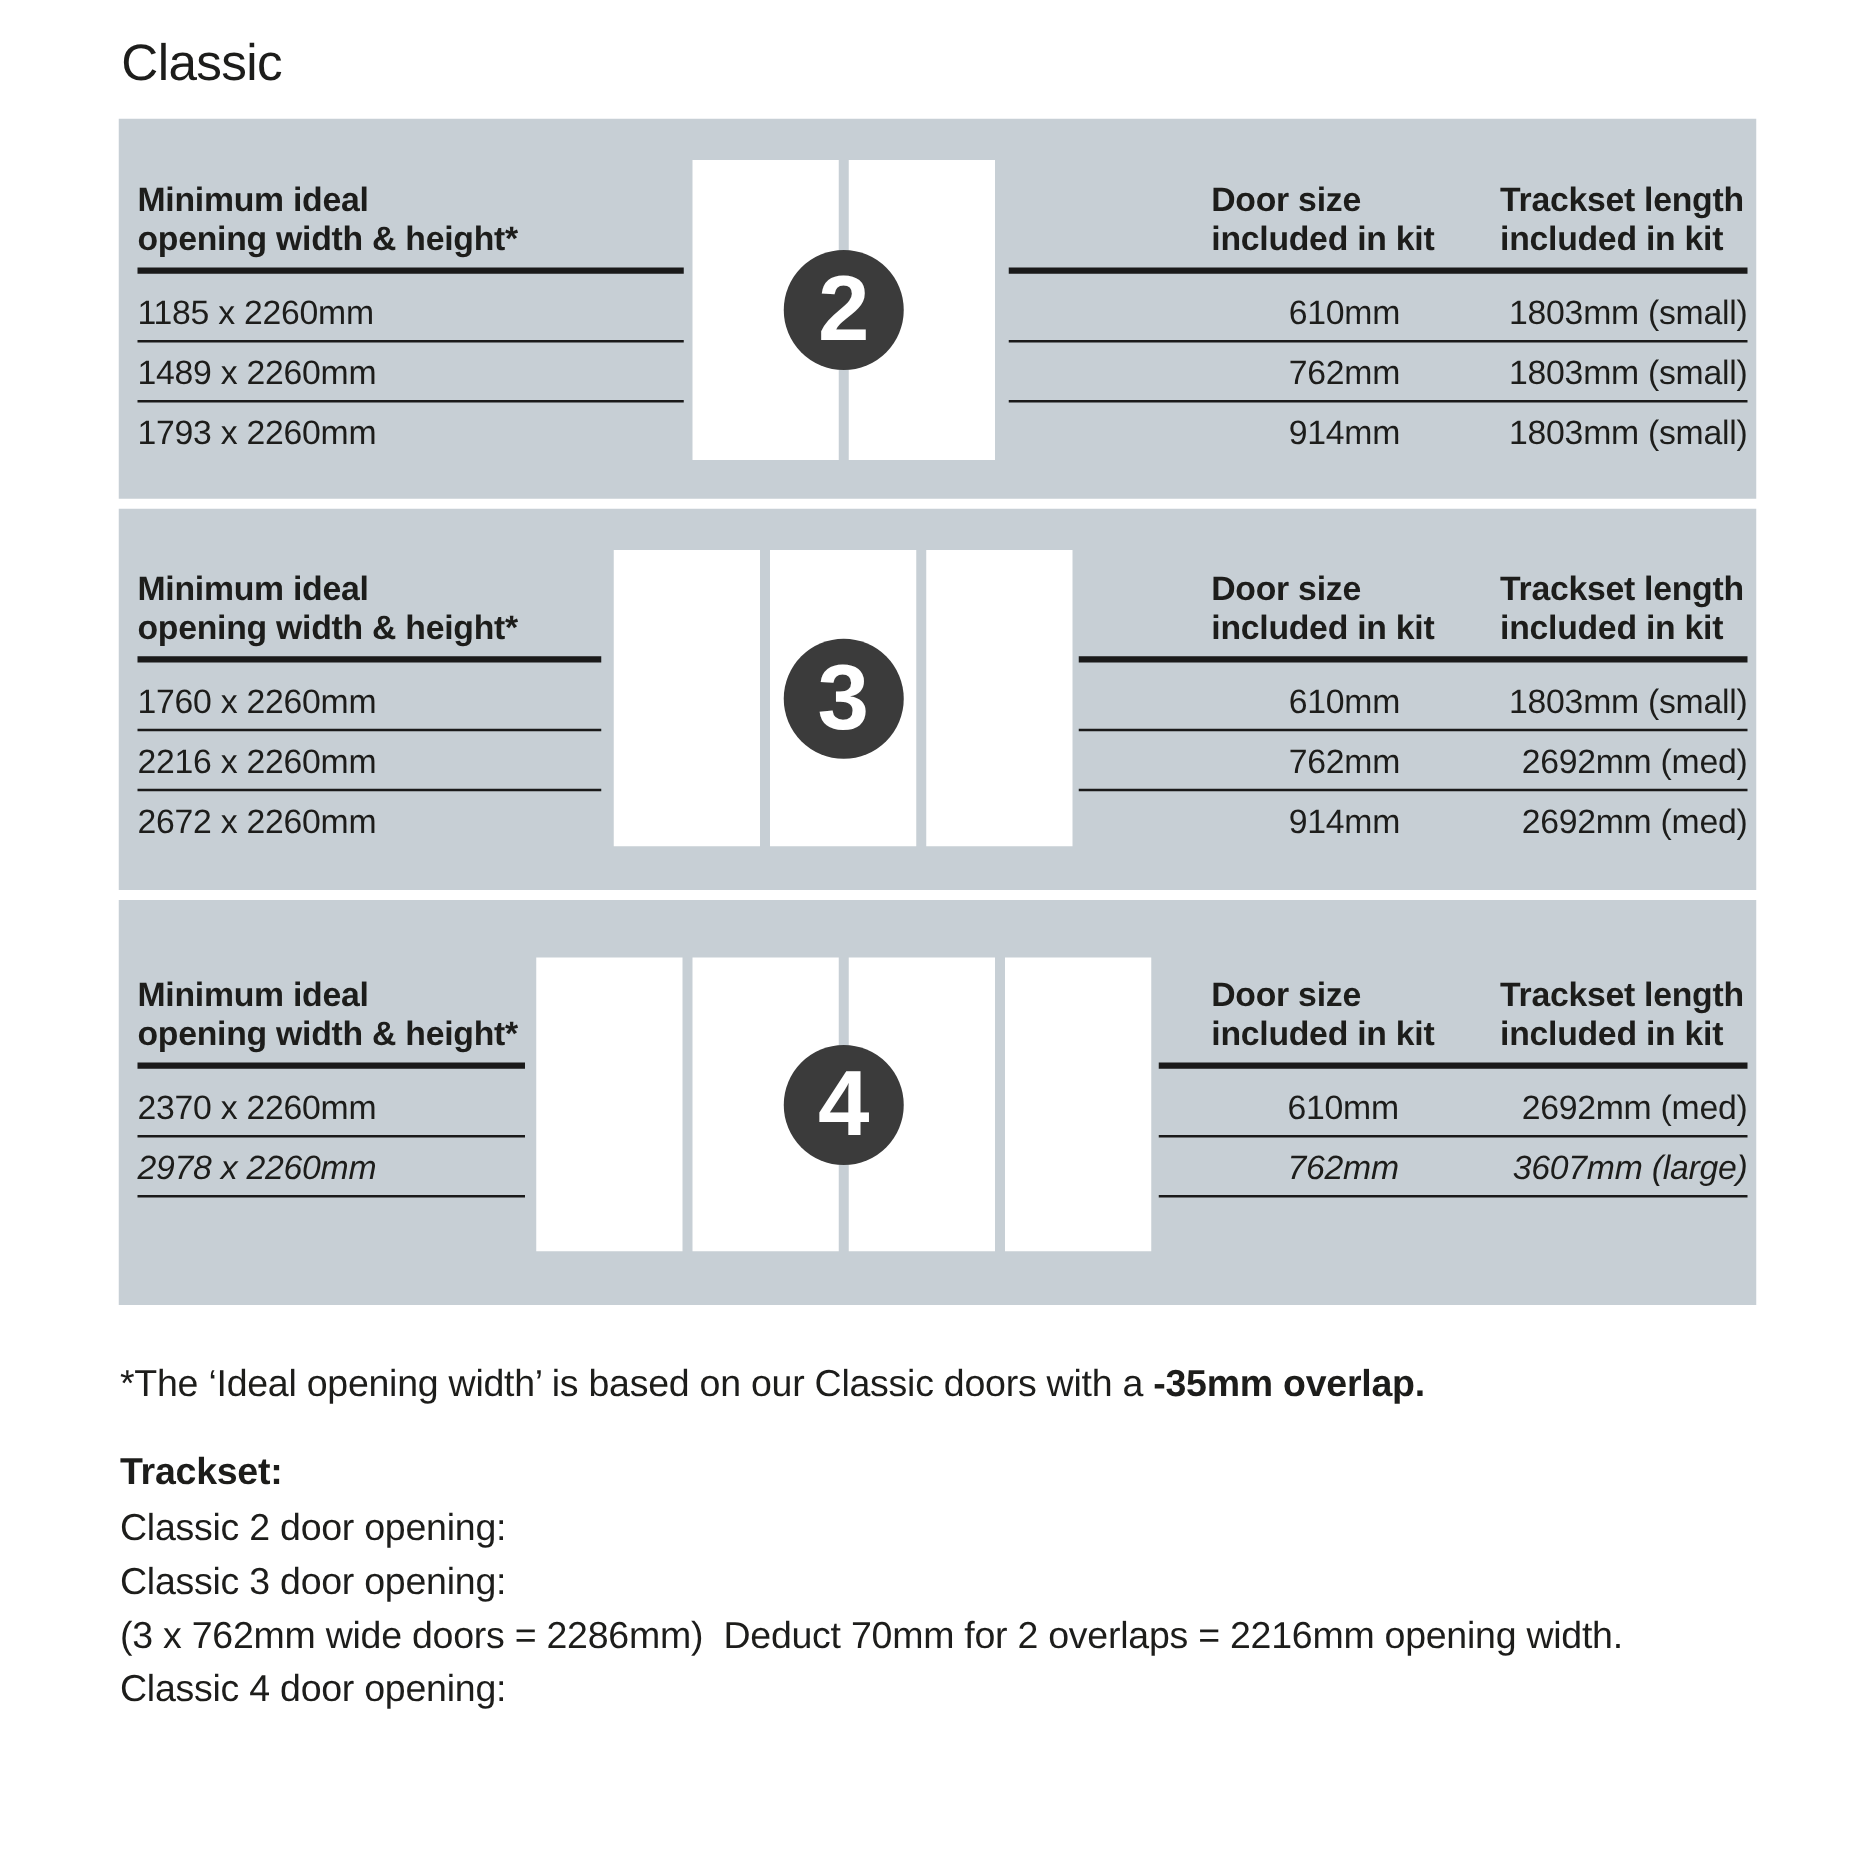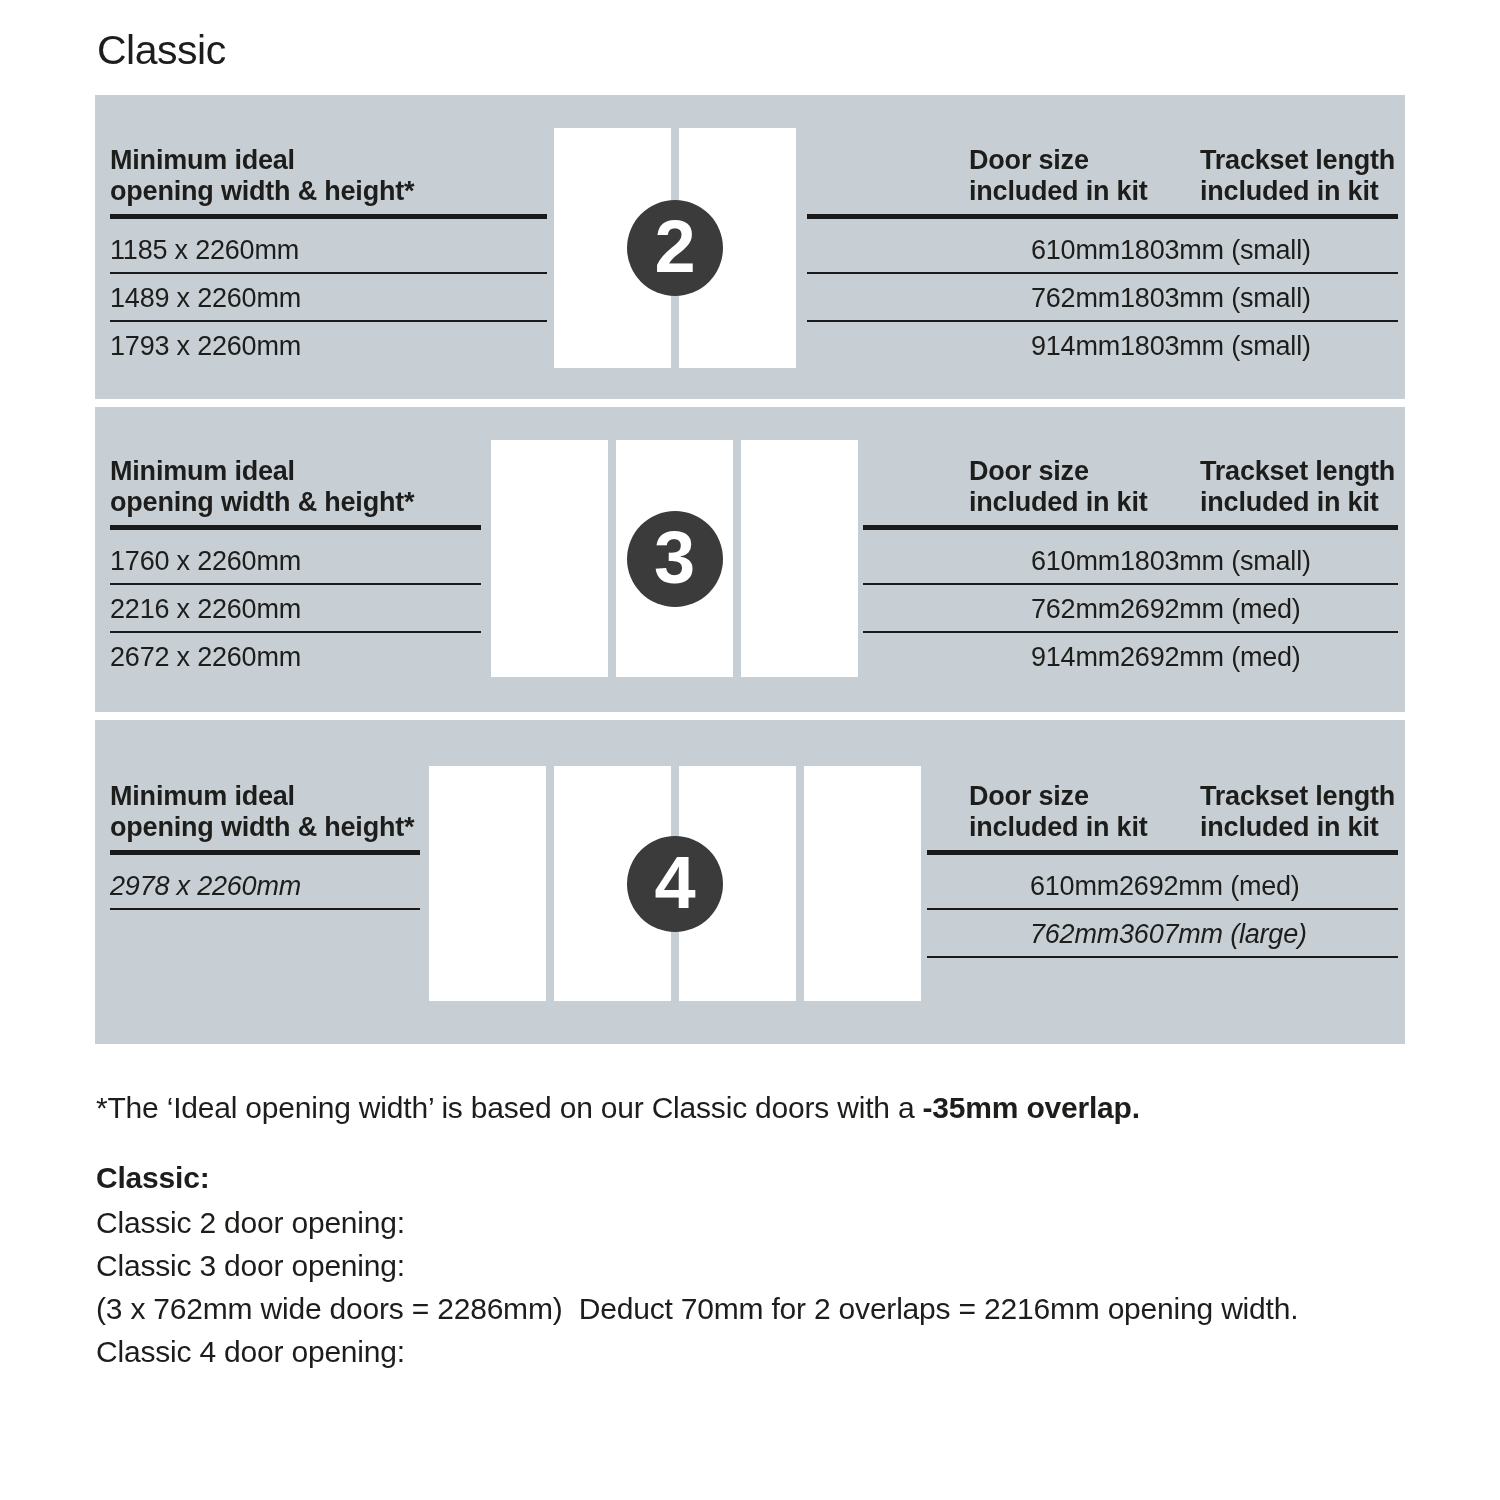--- a/index.html
+++ b/index.html
@@ -44,21 +44,21 @@
   .rule.left  { left: 15px; width: var(--lw); }
   .rule.right { left: var(--rl); width: var(--rw); }
 
   .lrows { position: absolute; left: 15px; top: calc(var(--tt) + 12px); width: var(--lw); }
   .rrows { position: absolute; left: var(--rl); top: calc(var(--tt) + 12px); width: var(--rw); }
   .row { height: 48px; line-height: 48px; font-size: 27px; border-bottom: 2px solid var(--line); }
   .lrows .row:last-child, .rrows .row:last-child { border-bottom: 0; }
   .s3 .lrows .row:last-child, .s3 .rrows .row:last-child { border-bottom: 2px solid var(--line); font-style: italic; }
   .rrow { display: flex; }
   .cell-door  { width: var(--dw); text-align: right; }
-  .cell-track { flex: 1; text-align: left; }
+  .cell-track { flex: 1; text-align: right; }
 
   
   .doors { position: absolute; display: flex; gap: 8px; }
   .s1 .doors { left: 459px; top: 33px; width: 242px; height: 240px; }
   .s2 .doors { left: 396px; top: 33px; width: 367px; height: 237px; }
   .s3 .doors { left: 334px; top: 46px; width: 492px; height: 235px; }
   .door { flex: 1; background: var(--door); }
   .badge {
     position: absolute; left: 50%; top: 50%; transform: translate(-50%, -50%);
     width: 96px; height: 96px; border-radius: 50%;
@@ -163,20 +163,21 @@
         <span class="cell-track">2692mm (med)</span>
       </div>
     </div>
   </section>
 
   <section class="panel s3">
     <div class="colhead left-head">Minimum ideal
 opening width &amp; height*</div>
     <div class="rule left"></div>
     <div class="lrows">
+      <div class="row">2370 x 2260mm</div>
       <div class="row">2978 x 2260mm</div>
     </div>
 
     <div class="doors">
       <div class="door"></div>
       <div class="door"></div>
       <div class="door"></div>
       <div class="door"></div>
       <div class="badge">4</div>
     </div>
@@ -193,21 +194,21 @@
       </div>
       <div class="row rrow">
         <span class="cell-door">762mm</span>
         <span class="cell-track">3607mm (large)</span>
       </div>
     </div>
   </section>
 
   <div class="footnote"><span>*The ‘Ideal opening width’ is based on our Classic doors with a </span><strong>-35mm overlap.</strong></div>
 
-  <div class="examples-head">Classic:</div>
+  <div class="examples-head">Trackset:</div>
 
   <div class="example-lines">
     <div class="xline">Classic 2 door opening:</div>
     <div class="xline">Classic 3 door opening:</div>
     <div class="xline">(3 x 762mm wide doors = 2286mm)  Deduct 70mm for 2 overlaps = 2216mm opening width.</div>
     <div class="xline">Classic 4 door opening:</div>
   </div>
 
 </div>
 

